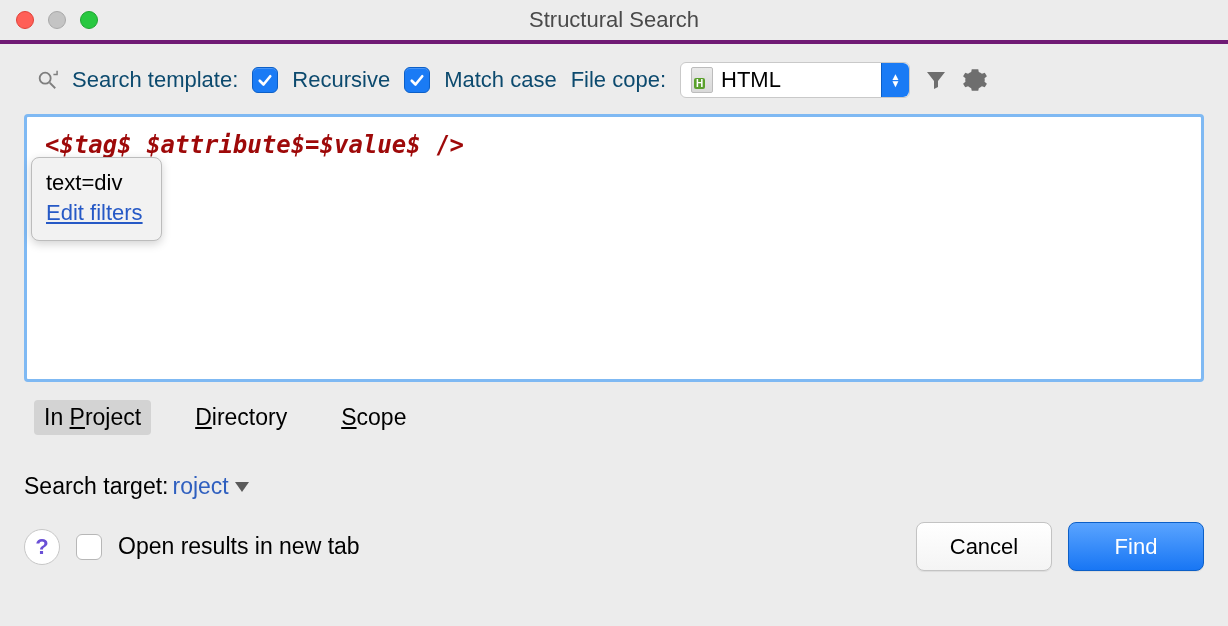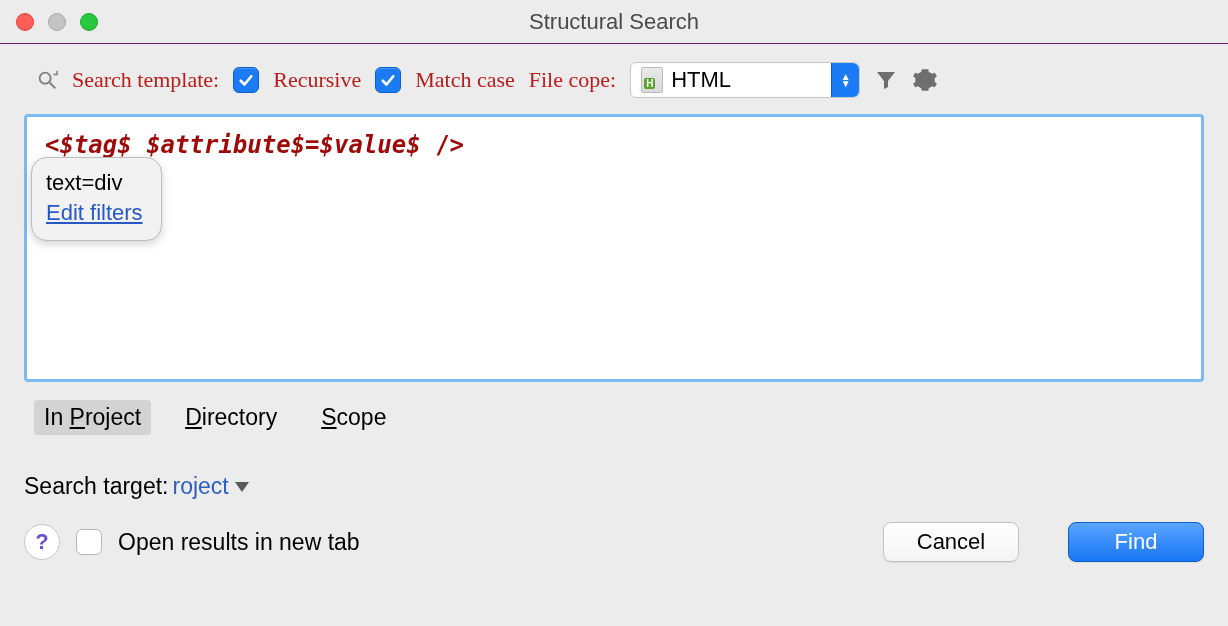--- a/index.html
+++ b/index.html
@@ -11,38 +11,38 @@
     font-size: 13px;
     color: #000;
     overflow: hidden;
     position: relative;
   }
   .titlebar {
     height: 44px;
     display: flex;
     align-items: center;
     position: relative;
-    border-bottom: 1px solid #701a75;
+    border-bottom: 4px solid #701a75;
   }
   .traffic-lights { display: flex; gap: 14px; margin-left: 16px; }
   .tl { width: 18px; height: 18px; border-radius: 50%; }
   .tl.red { background: #ff5f57; border: 1px solid #e14138; }
   .tl.yellow { background: #c4c4c4; border: 1px solid #a9a9a9; }
   .tl.green { background: #28c840; border: 1px solid #1fa531; }
   .title {
     position: absolute; left: 0; right: 0; text-align: center;
     font-size: 22px; color: #4a4a4a; pointer-events: none;
   }
   .toolbar {
     display: flex; align-items: center; gap: 14px;
     padding: 18px 24px 12px 36px;
     font-size: 22px;
   }
   .search-icon { color: #7e7e7e; display:inline-flex; align-items:center; }
-  .label { color: #b91c1c; font-family: Liberation Serif, serif; }
+  .label { color: #0c4a6e; }
   .checkbox {
     width: 26px; height: 26px; border-radius: 6px;
     background: #1a7bf5; display: inline-flex; align-items:center; justify-content:center;
     border: 1px solid #0c5fc7;
     box-shadow: inset 0 1px 0 rgba(255,255,255,0.2);
   }
   .checkbox svg { width: 18px; height: 18px; }
   .filetype-select {
     display: flex; align-items: center; gap: 8px;
     background: #fff; border: 1px solid #c9c9c9; border-radius: 6px;
@@ -77,29 +77,29 @@
     padding: 14px 18px;
     font-family: "Menlo","Monaco","Consolas",monospace;
     font-size: 24px;
     position: relative;
   }
   .editor .tok-angle { color:#9e0909; font-weight:bold; }
   .editor .tok-var { color:#9e0909; font-style:italic; font-weight:bold; }
   .editor .tok-eq { color:#9e0909; font-weight:bold; }
   .tooltip {
     position:absolute; top:40px; left:4px;
-    background:#f2f2f2; border:1px solid #bcbcbc; border-radius:16px;
+    background:#f2f2f2; border:1px solid #bcbcbc; border-radius:8px;
     padding:10px 18px 12px 14px;
     box-shadow:0 3px 10px rgba(0,0,0,0.18);
     font-family:-apple-system,"Helvetica Neue",Arial,sans-serif;
     font-size:22px; line-height:30px;
   }
   .tooltip a { color:#2659c6; text-decoration:underline; }
   .scope-tabs {
-    display:flex; gap:24px; padding: 6px 34px 10px 34px;
+    display:flex; gap:34px; padding: 6px 34px 10px 34px;
     font-size:23px;
   }
   .scope-tab {
     padding:4px 10px; border-radius:4px;
   }
   .scope-tab.active { background:#d3d3d3; }
   .scope-tab .ul { text-decoration:underline; }
   .target-row {
     display:flex; align-items:center; gap:4px;
     padding: 28px 24px 8px 24px;
@@ -117,30 +117,30 @@
     border:1px solid #c7c7c7; background:#fff;
     display:inline-flex; align-items:center; justify-content:center;
     color:#6a4fd6; font-weight:bold; font-size:22px;
   }
   .chk-empty {
     width:26px; height:26px; border-radius:6px;
     background:#fff; border:1px solid #b7b7b7;
   }
   .push { flex:1; }
   .btn {
-    min-width:136px; height:40px; border-radius:8px;
+    min-width:136px; height:49px; border-radius:8px;
     border:1px solid #c3c3c3;
     background:linear-gradient(#ffffff,#f4f4f4);
     font-size:22px;
     box-shadow:0 1px 1px rgba(0,0,0,0.07);
     display:inline-flex; align-items:center; justify-content:center;
   }
   .btn.primary {
     background:linear-gradient(#5aa4ff,#1876f4);
-    color:#fff; border:1px solid #0c5fc7;margin-left:33px;
+    color:#fff; border:1px solid #0c5fc7;
   }
 </style>
 </head>
 <body>
 
 <div class="titlebar">
   <div class="traffic-lights">
     <div class="tl red"></div>
     <div class="tl yellow"></div>
     <div class="tl green"></div>

